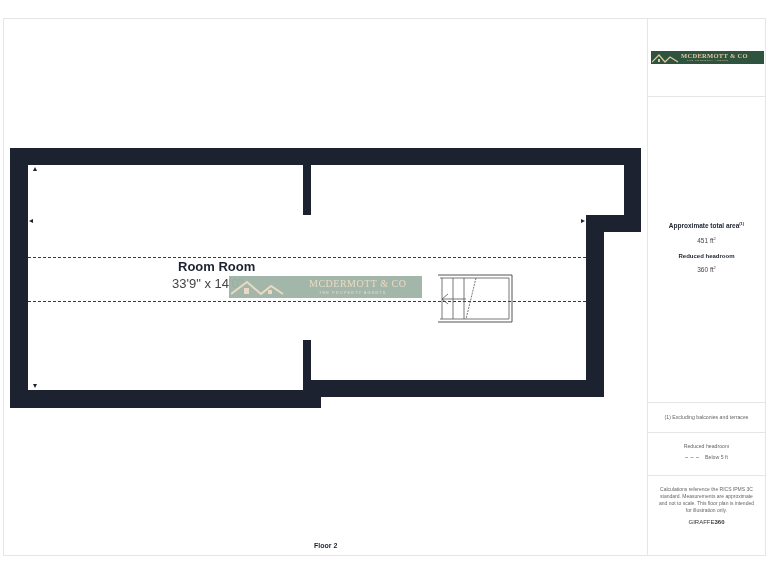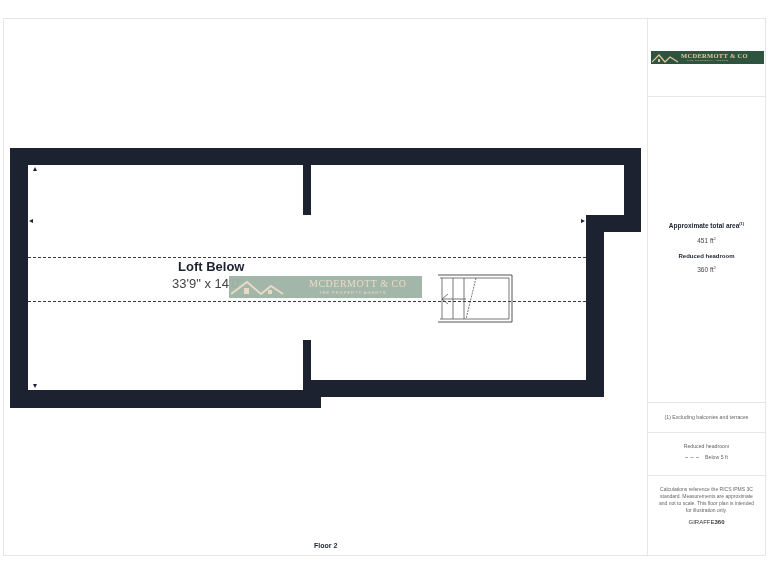--- a/index.html
+++ b/index.html
@@ -53,21 +53,21 @@
     <polyline points="2,3 76,3 76,50 2,50" fill="none" stroke="#555" stroke-width="1"></polyline>
     <polyline points="4,6 73,6 73,47 4,47" fill="none" stroke="#555" stroke-width="0.8"></polyline>
     <line x1="6" y1="6" x2="6" y2="47" stroke="#555" stroke-width="0.8"></line>
     <line x1="17" y1="6" x2="17" y2="47" stroke="#555" stroke-width="0.8"></line>
     <line x1="28" y1="6" x2="28" y2="47" stroke="#555" stroke-width="0.8"></line>
     <line x1="40" y1="6" x2="30" y2="47" stroke="#555" stroke-width="0.8" stroke-dasharray="2,1"></line>
     <line x1="6" y1="27" x2="30" y2="27" stroke="#555" stroke-width="0.8"></line>
     <polyline points="12,22 6,27 12,32" fill="none" stroke="#555" stroke-width="0.8"></polyline>
   </svg>
 
-  <div class="room-label">Loft Below</div>
+  <div class="room-label">Room Room</div>
   <div class="room-dims">33'9" x 14'0"</div>
 
   <div class="watermark">
     <svg style="position:absolute;left:2px;top:2px;" width="70" height="18" viewBox="0 0 70 18">
       <polyline points="0,16 16,4 30,16 40,8 52,16" fill="none" stroke="#e9d9c0" stroke-width="2"></polyline>
       <rect x="13" y="10" width="5" height="6" fill="#e9d9c0"></rect>
       <rect x="37" y="12" width="4" height="4" fill="#e9d9c0"></rect>
     </svg>
     <span class="wm-text">MCDERMOTT &amp; CO</span>
     <span class="wm-sub">THE PROPERTY AGENTS</span>

